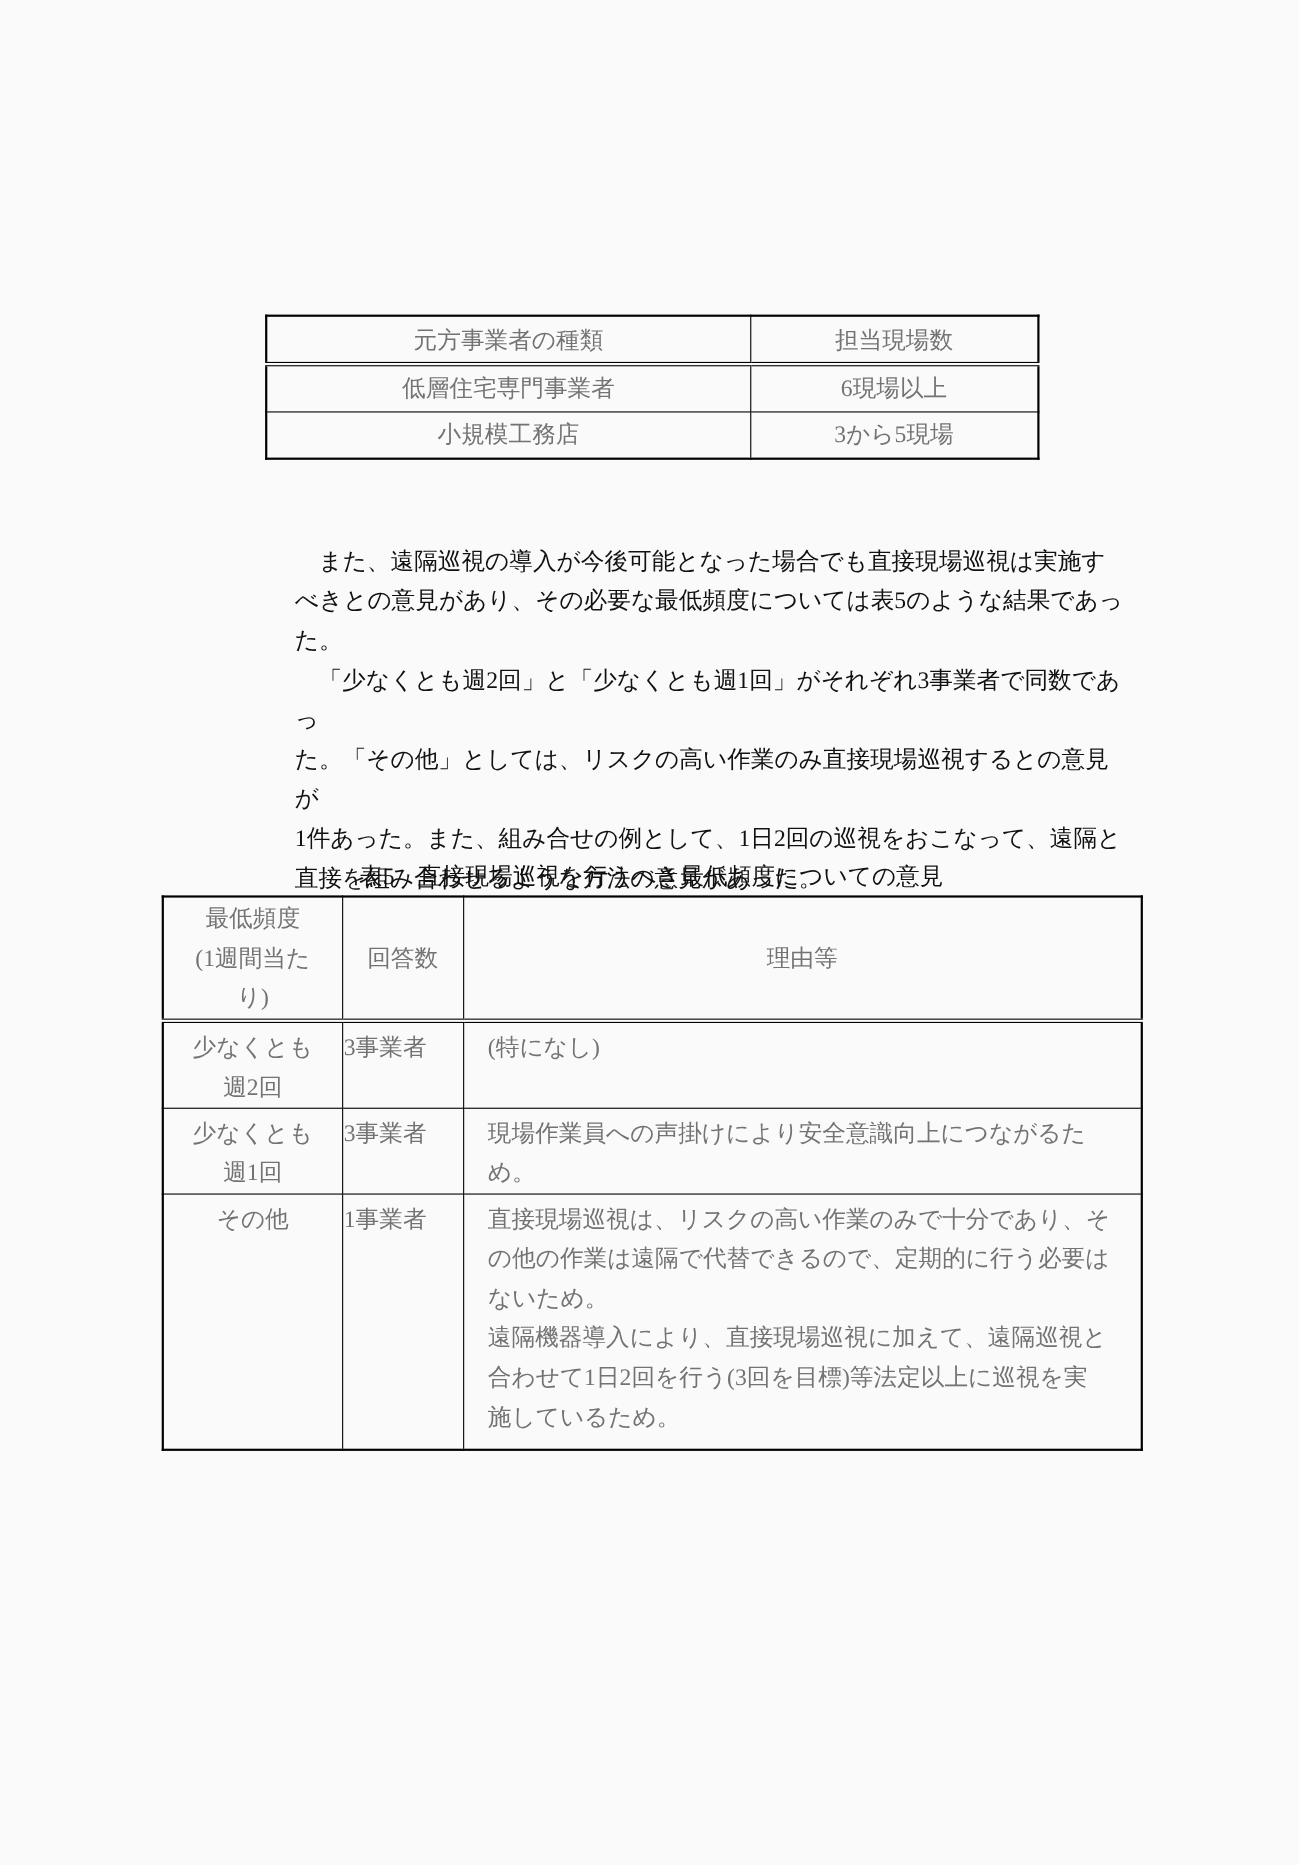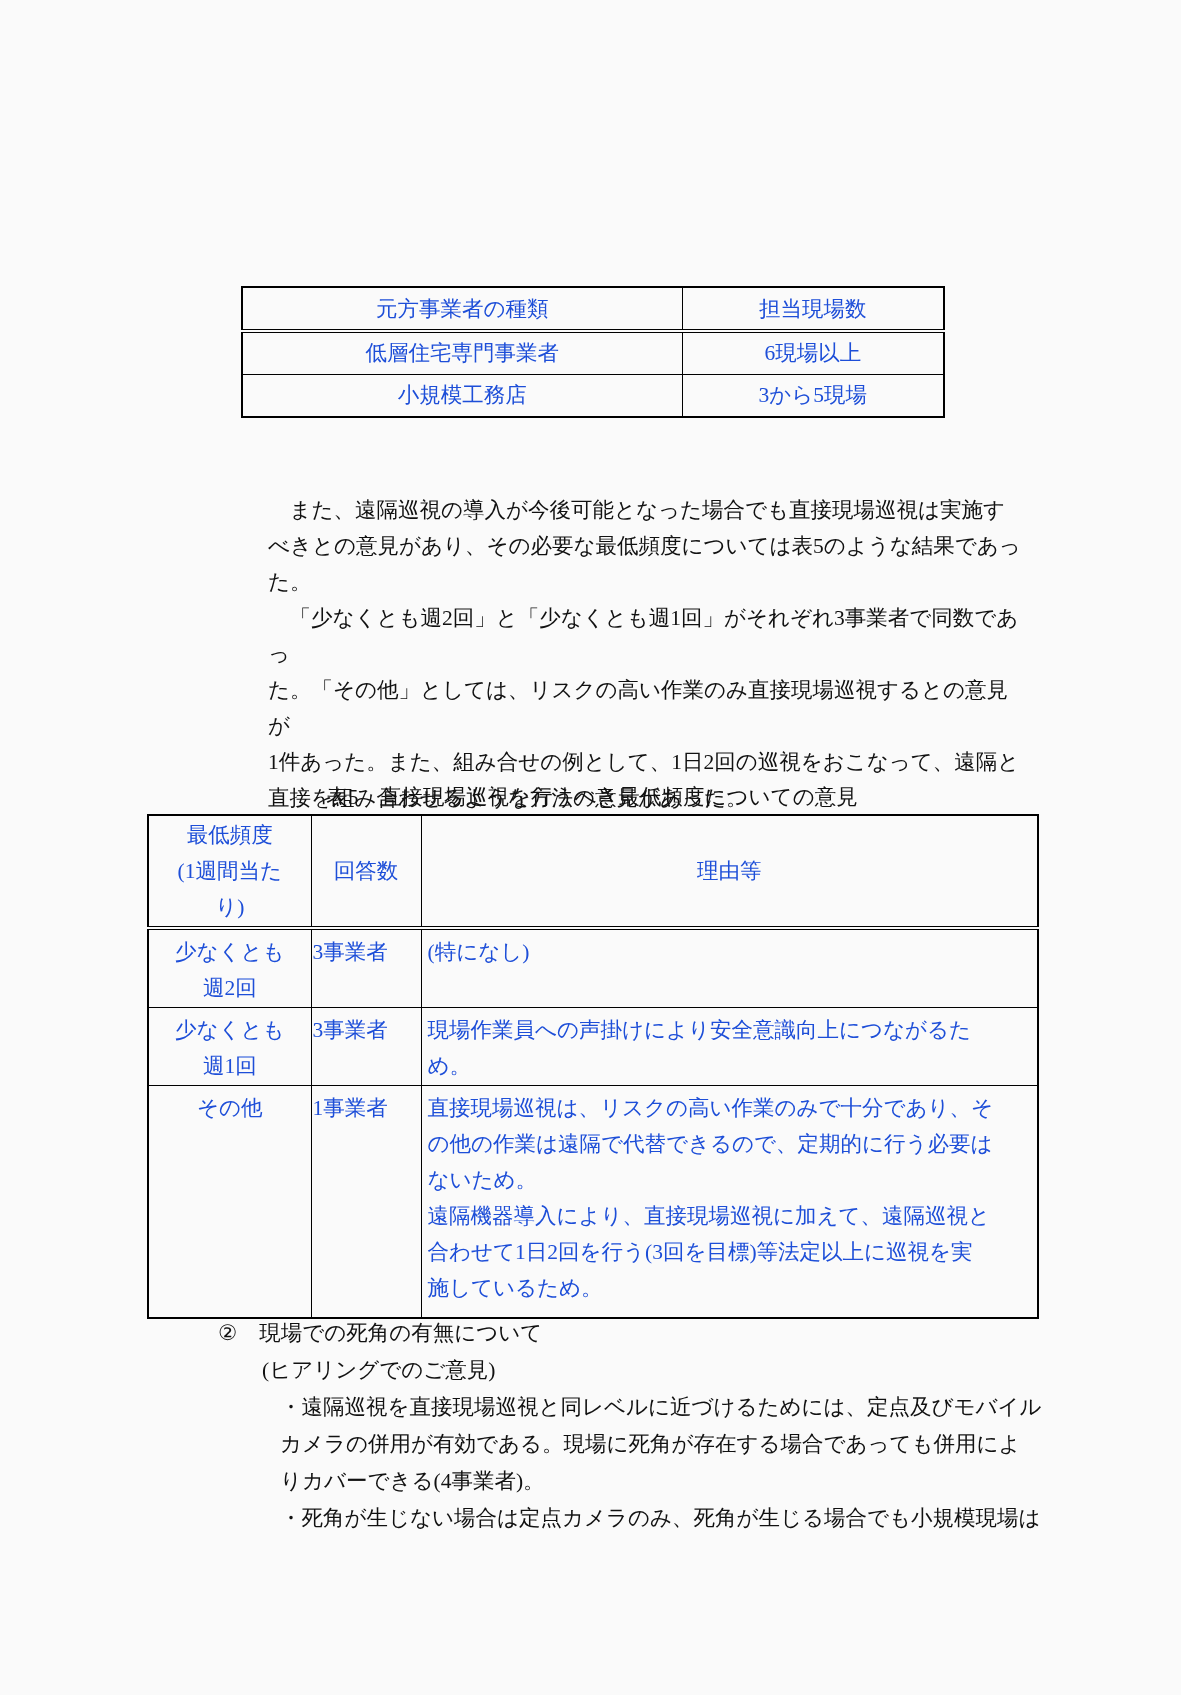--- a/index.html
+++ b/index.html
@@ -18,40 +18,40 @@
 
   
   .intro { left:300px; top:127px; line-height:40px; }
 
   
   .tbl-title { text-align:center; }
   .t4-title { left:241px; top:247px; width:702px; }
   .t5-title { left:147px; top:779px; width:890px; }
 
   
-  table { border-collapse:collapse; table-layout:fixed; font-size:21.5px; line-height:36px; color:#1d4ed8; }
+  table { border-collapse:collapse; table-layout:fixed; font-size:21.5px; line-height:36px; color:#737373; }
   table.t4 { left:241px; top:286px; width:702px; }
   table.t5 { left:147px; top:814px; width:890px; }
   th, td { border:1.5px solid #000; font-weight:normal; overflow:hidden; }
   table { border:2px solid #000; }
   thead th { border-bottom:4px double #000; text-align:center; vertical-align:middle; }
 
   .t4 thead tr { height:44px; }
   .t4 tbody tr { height:43px; }
   .t4 tbody td { padding:0 9px; vertical-align:middle; text-align:center; }
 
   .t5 thead tr { height:110px; }
   .t5 tbody tr:nth-child(1) { height:74px; }
   .t5 tbody tr:nth-child(2) { height:74px; }
   .t5 tbody tr:nth-child(3) { height:232px; }
   .t5 th { white-space:pre-line; }
   .t5 td { vertical-align:top; padding-top:4px; }
   .t5 td.c1 { text-align:center; white-space:pre-line; }
   .t5 td.c2 { text-align:left; }
-  .t5 td.c3 { text-align:left; padding:4px 10px 0 6px; white-space:pre-line; }
+  .t5 td.c3 { text-align:left; padding:4px 10px 0 22px; white-space:pre-line; }
 
   
   .para { left:268px; top:492px; width:760px; white-space:pre-line; }
 
   
   .sec2 { left:218px; top:1315px; width:830px; line-height:37px; }
   .sec2-heading-line span { display:inline-block; }
   .sec2-heading { margin-left:22px; }
   .sec2-sub { margin-left:44px; }
   .sec2-bullet { margin-left:62px; white-space:pre-line; }
@@ -133,24 +133,14 @@
         <td class="c3">直接現場巡視は、リスクの高い作業のみで十分であり、そ
 の他の作業は遠隔で代替できるので、定期的に行う必要は
 ないため。
 遠隔機器導入により、直接現場巡視に加えて、遠隔巡視と
 合わせて1日2回を行う(3回を目標)等法定以上に巡視を実
 施しているため。</td>
       </tr>
     </tbody>
   </table>
 
-  <div class="abs sec2">
-    <div class="sec2-heading-line">
-      <span>②</span><span class="sec2-heading">現場での死角の有無について</span>
-    </div>
-    <div class="sec2-sub">(ヒアリングでのご意見)</div>
-    <div class="sec2-bullet">・遠隔巡視を直接現場巡視と同レベルに近づけるためには、定点及びモバイル
-カメラの併用が有効である。現場に死角が存在する場合であっても併用によ
-りカバーできる(4事業者)。</div>
-    <div class="sec2-bullet">・死角が生じない場合は定点カメラのみ、死角が生じる場合でも小規模現場は</div>
-  </div>
 
 </div>
 
 </body></html>

